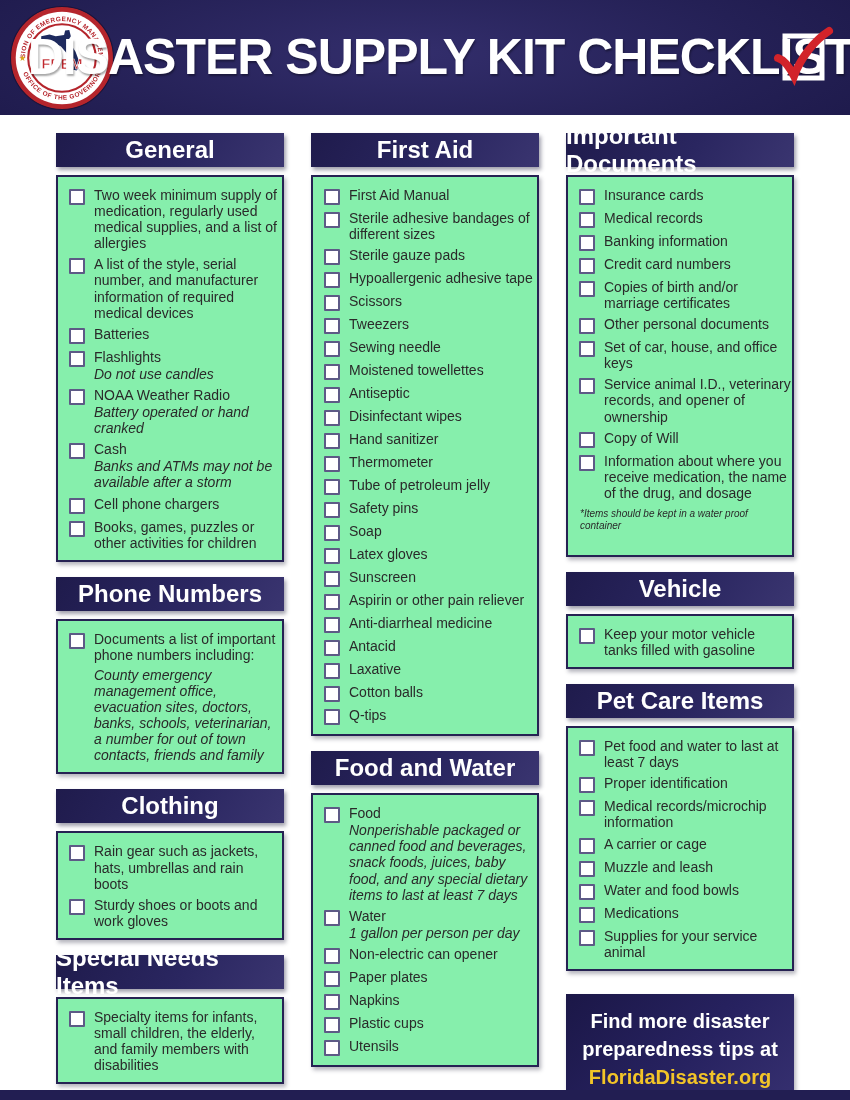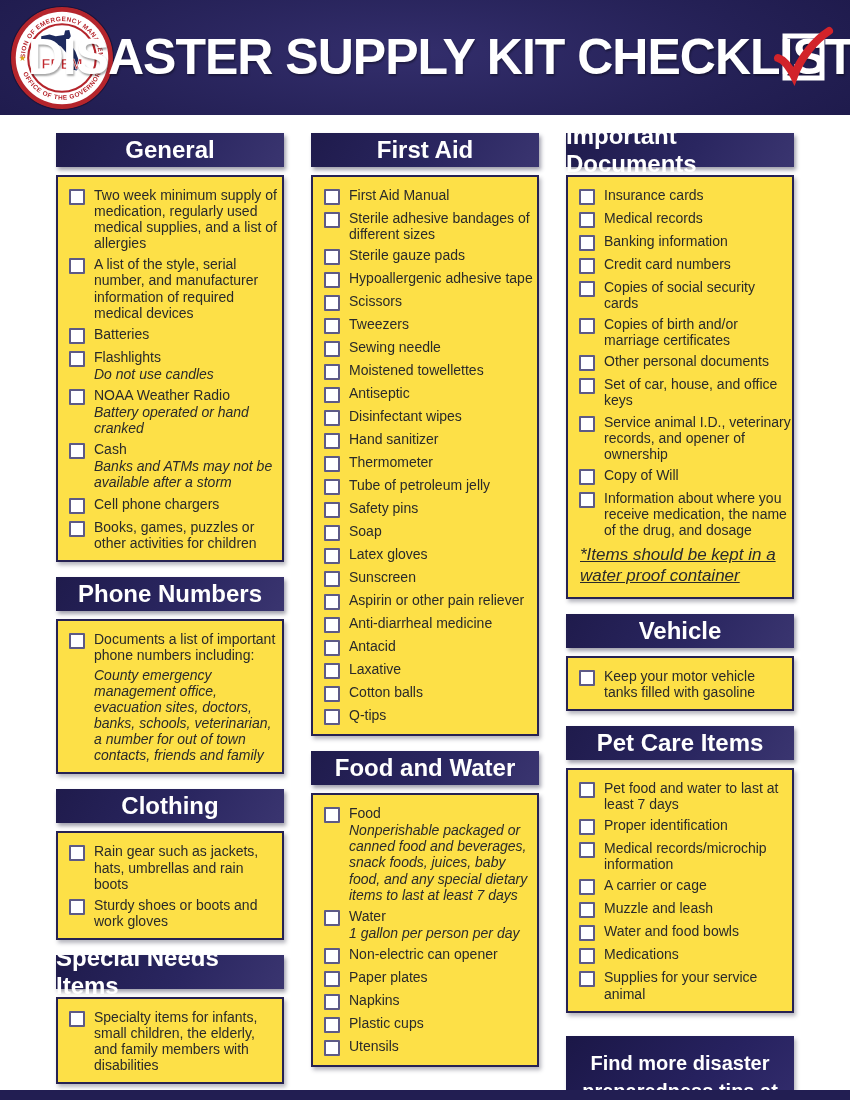--- a/index.html
+++ b/index.html
@@ -27,36 +27,36 @@
   }
   .col { width:228px; display:flex; flex-direction:column; }
   .sec { margin-bottom:15px; }
   .sec-h {
     height:34px; display:flex; align-items:center; justify-content:center;
     background:linear-gradient(120deg,#1f1b4c 0%, #2a2660 55%, #3a3570 100%);
     color:#fff; font-size:24px; font-weight:bold;
     box-shadow:2px 3px 4px rgba(45,45,70,.45);
   }
   .sec-b {
-    margin-top:8px; background:#fde047; border:2px solid #262253;
+    margin-top:8px; background:#86efac; border:2px solid #262253;
     box-shadow:2px 3px 4px rgba(45,45,70,.35);
     padding:10px 1px 9px 9px;
   }
   .item { display:flex; margin-bottom:5px; }
   .item:last-child { margin-bottom:0; }
   .cb {
     width:12px; height:12px; flex:none; background:#fff;
     border:2px solid #5d5a86; border-radius:1px; margin:2px 9px 0 2px;
   }
   .itxt { font-size:14px; line-height:1.15; color:#2a2a2a; }
   .note { display:block; font-style:italic; margin-top:1px; }
   .note-para { margin-top:4px; }
   .footnote {
-    font-size:17px; font-style:italic; color:#2a2a2a;
-    margin:7px 0 2px 3px; line-height:1.2;text-decoration:underline;
+    font-size:10px; font-style:italic; color:#2a2a2a;
+    margin:7px 0 14px 3px; line-height:1.2;
   }
   
   .promo {
     margin-top:8px; padding:13px 8px; text-align:center;
     background:linear-gradient(135deg,#1b1747 0%, #272260 55%, #363070 100%);
     color:#fff; font-size:20px; font-weight:bold; line-height:1.4;
     box-shadow:2px 3px 4px rgba(45,45,70,.35);
   }
   .promo-link { display:block; color:#f2c428; }
   
@@ -315,24 +315,20 @@
           <div class="item">
             <span class="cb"></span>
             <span class="itxt"><span>Banking information</span></span>
           </div>
           <div class="item">
             <span class="cb"></span>
             <span class="itxt"><span>Credit card numbers</span></span>
           </div>
           <div class="item">
             <span class="cb"></span>
-            <span class="itxt"><span>Copies of social security cards</span></span>
-          </div>
-          <div class="item">
-            <span class="cb"></span>
             <span class="itxt"><span>Copies of birth and/or marriage certificates</span></span>
           </div>
           <div class="item">
             <span class="cb"></span>
             <span class="itxt"><span>Other personal documents</span></span>
           </div>
           <div class="item">
             <span class="cb"></span>
             <span class="itxt"><span>Set of car, house, and office keys</span></span>
           </div>

